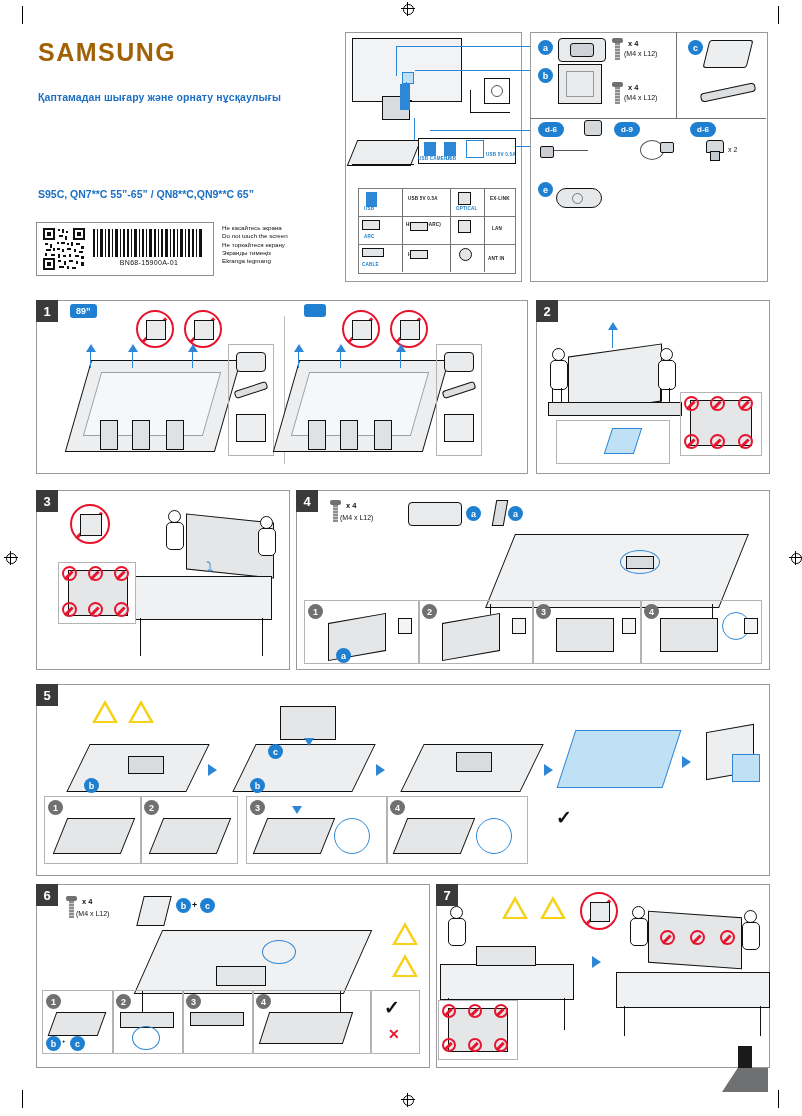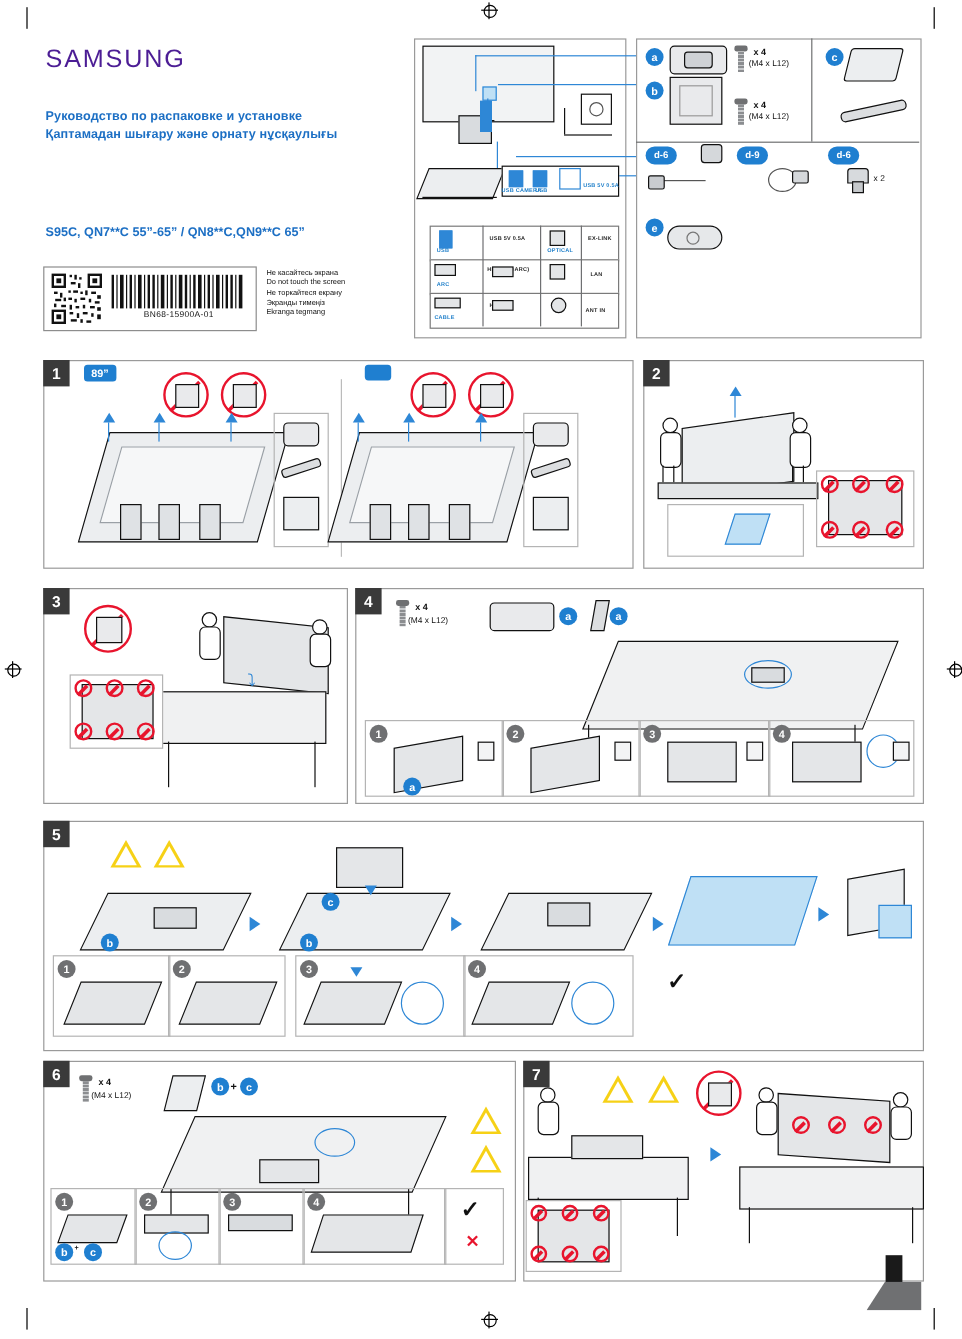--- a/index.html
+++ b/index.html
@@ -18,22 +18,22 @@
   .reg:before,.reg:after{content:"";position:absolute;background:#000;}
   .reg:before{left:6px;top:0;width:1px;height:14px;}
   .reg:after{top:6px;left:0;height:1px;width:14px;}
   .reg .ring{position:absolute;left:2px;top:2px;width:9px;height:9px;border:1px solid #000;border-radius:50%;}
 
   .croptick{position:absolute;background:#000;}
 
   
   .logo{
     position:absolute;left:38px;top:38px;
-    font-size:21px;font-weight:normal;letter-spacing:1.5px;
-    color:#4c1d95;
+    font-size:25px;font-weight:bold;letter-spacing:1.5px;
+    color:#a16207;
   }
   .titles{position:absolute;left:38px;top:90px;width:330px;}
   .titles div{
     color:#1c6fc4;font-size:10.5px;font-weight:bold;line-height:14.5px;
     letter-spacing:0.1px;
   }
   .models{
     position:absolute;left:38px;top:188px;
     color:#1c6fc4;font-size:10.5px;font-weight:bold;
   }
@@ -167,21 +167,20 @@
       <div class="ring"></div>
     </div>
   <div class="croptick" style="left:22px;top:6px;width:1px;height:18px;"></div>
   <div class="croptick" style="left:778px;top:6px;width:1px;height:18px;"></div>
   <div class="croptick" style="left:22px;top:1090px;width:1px;height:18px;"></div>
   <div class="croptick" style="left:778px;top:1090px;width:1px;height:18px;"></div>
 
   <div class="logo">SAMSUNG</div>
 
   <div class="titles">
-    <div>Руководство по распаковке и установке</div>
     <div>Қаптамадан шығару және орнату нұсқаулығы</div>
   </div>
 
   <div class="models">S95C, QN7**C 55”-65” / QN8**C,QN9**C 65”</div>
 
   <div class="codebox">
     <div class="qr">
       <i style="left:0;top:0;width:12px;height:12px;"></i>
       <i style="left:2px;top:2px;width:8px;height:8px;background:#fff;"></i>
       <i style="left:4px;top:4px;width:4px;height:4px;"></i>

